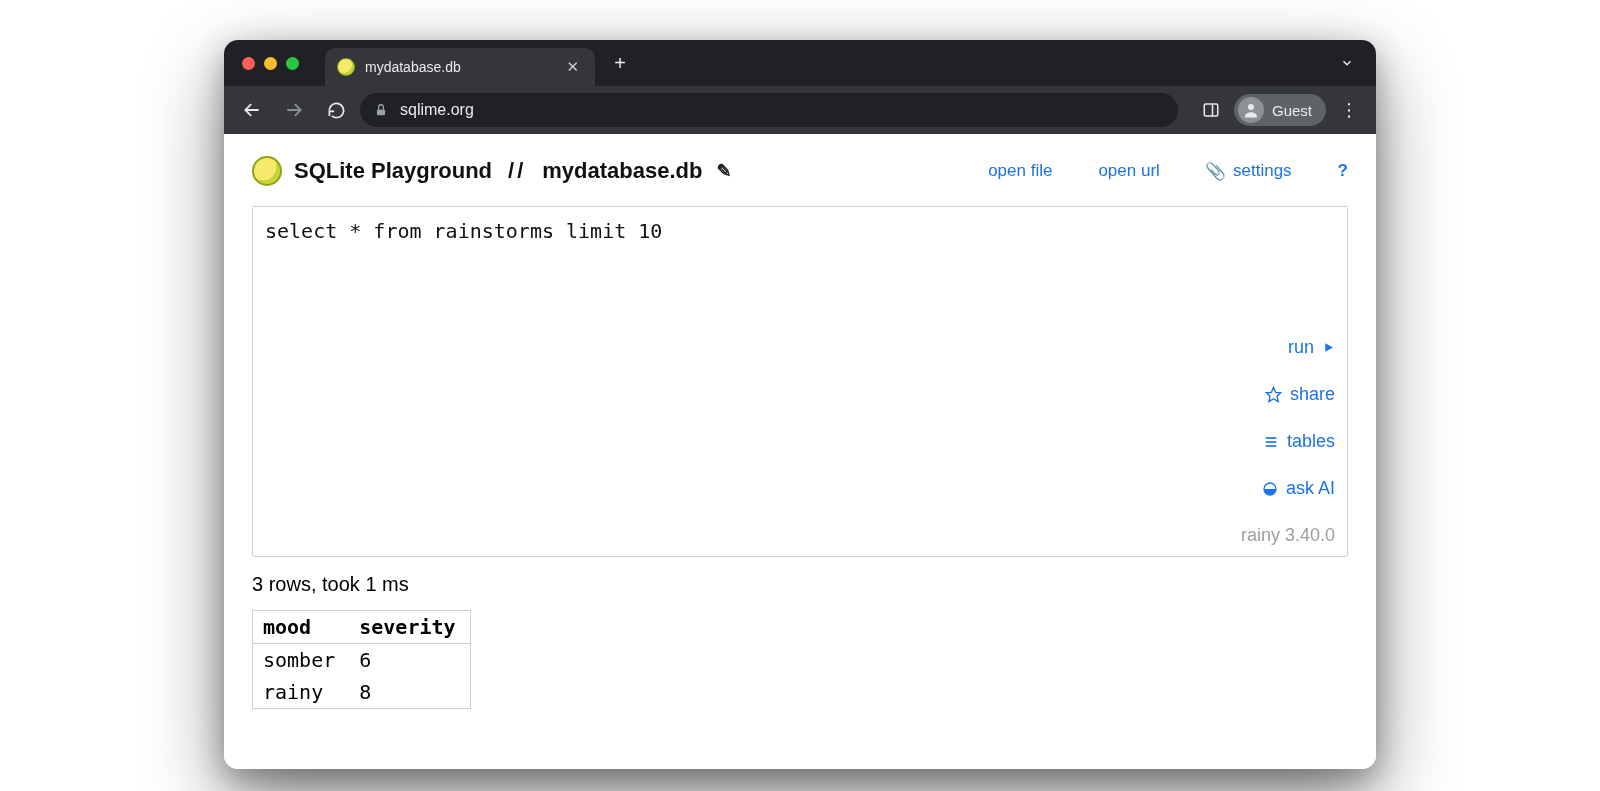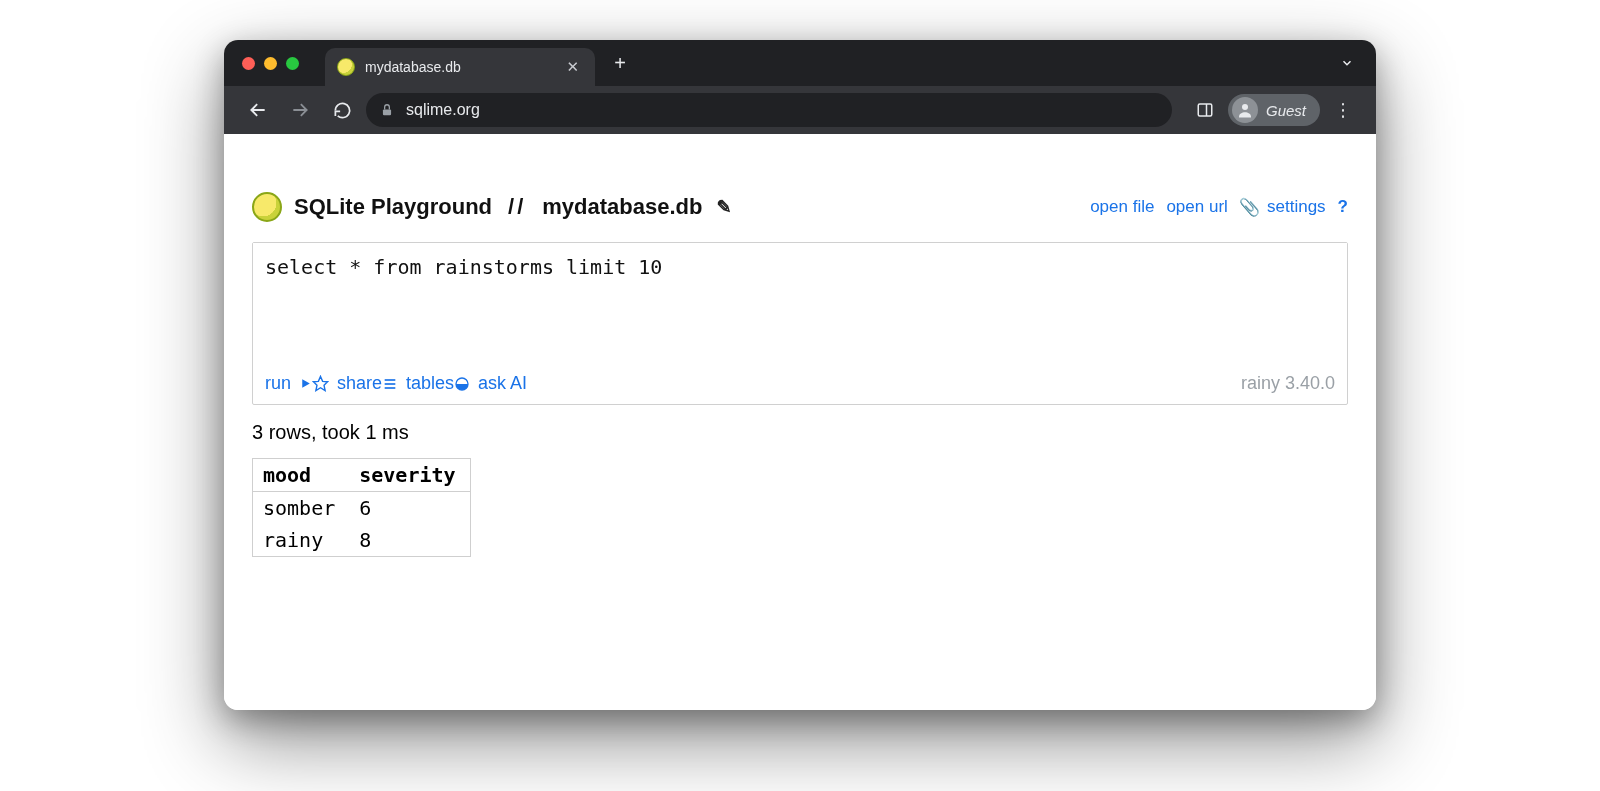--- a/index.html
+++ b/index.html
@@ -58,21 +58,21 @@
     color:#e8eaed; width:30px; height:30px; display:flex; align-items:center; justify-content:center;
     font-size:20px; margin-left:10px; border-radius:50%;
   }
   .tabbar .spacer { flex:1; }
   .tabbar .chev { color:#e8eaed; padding:0 22px 0 8px; font-size:14px; }
   
   .toolbar {
     display:flex; align-items:center;
     background:#35363a;
     height:48px;
-    padding: 0 16px;
+    padding: 0 10px;
     gap: 6px;
   }
   .navbtn {
     width:36px; height:36px; display:flex; align-items:center; justify-content:center;
     color:#9aa0a6; border-radius:50%;
     font-size:18px;
   }
   .navbtn.active { color:#e8eaed; }
   .addr {
     flex:1; height:34px; background:#202124; border-radius:17px;
@@ -83,69 +83,68 @@
   .right-icons { display:flex; align-items:center; gap:6px; padding-left:10px; }
   .iconbtn {
     width:34px; height:34px; display:flex; align-items:center; justify-content:center;
     color:#e8eaed; border-radius:50%;
   }
   .guest-pill {
     display:flex; align-items:center; gap:8px;
     background:#5f6368; color:#e8eaed;
     height:32px; padding:0 14px 0 4px; border-radius:16px;
     font-size:15px;
-    font-style:italic;
   }
   .guest-pill .avatar {
     width:26px; height:26px; border-radius:50%; background:#8d9196;
     display:flex; align-items:center; justify-content:center;
   }
   .kebab { color:#e8eaed; font-size:18px; padding:0 8px; }
   
   .page {
     background:#fff;
     padding: 22px 28px 60px 28px;
     min-height: 540px;
-    margin-top: 36px;
   }
   .pagehead {
     display:flex; align-items:center; gap:12px;
     font-size:22px; font-weight:700; color:#111;
   }
   .pagehead .logo {
     width:30px; height:30px; border-radius:50%;
     background: radial-gradient(circle at 35% 35%, #f7e96a 0 55%, #c9d23a 56% 100%);
     border:2px solid #8aa617;
   }
   .pagehead .sep { margin:0 4px; font-weight:700; letter-spacing:3px;}
   .pagehead .dbname { font-weight:700; }
   .pagehead .pencil { font-size:18px; color:#222; margin-left:2px; }
   .headlinks {
-    margin-left:auto; display:flex; gap:12px; align-items:flex-start;
+    margin-left:auto; display:flex; gap:46px; align-items:flex-start;
     font-size:17px; font-weight:500;
   }
   .headlinks a { color:#1a73e8; text-decoration:none; display:flex; align-items:center; gap:6px; }
   .headlinks .q { color:#1a73e8; font-weight:700; }
   .editor-wrap {
     margin-top: 20px;
     border:1px solid #d0d0d0;
     border-radius:2px;
   }
   .editor {
     width:100%; border:none; outline:none; resize:none;
     font-family: ui-monospace, SFMono-Regular, Menlo, Consolas, monospace;
     font-size:20px; line-height:1.4;
     padding: 10px 12px 60px 12px;
     color:#111;
     height: 118px;
   }
   .editor-bar {
-    display:flex; align-items:flex-end; 
+    display:flex; align-items:flex-end; gap:26px;
     padding: 8px 12px 10px 12px;
     font-size:18px;
+    flex-direction:column;
   }
   .editor-bar a { color:#1a73e8; text-decoration:none; display:flex; align-items:center; gap:8px; }
   .editor-bar .ver { margin-left:auto; color:#9aa0a6; font-size:18px; }
   .status {
     margin-top:16px; font-size:20px; color:#000000;
   }
   table.results {
     margin-top:14px; border-collapse:collapse;
     font-family: ui-monospace, SFMono-Regular, Menlo, Consolas, monospace;
     font-size:20px;

